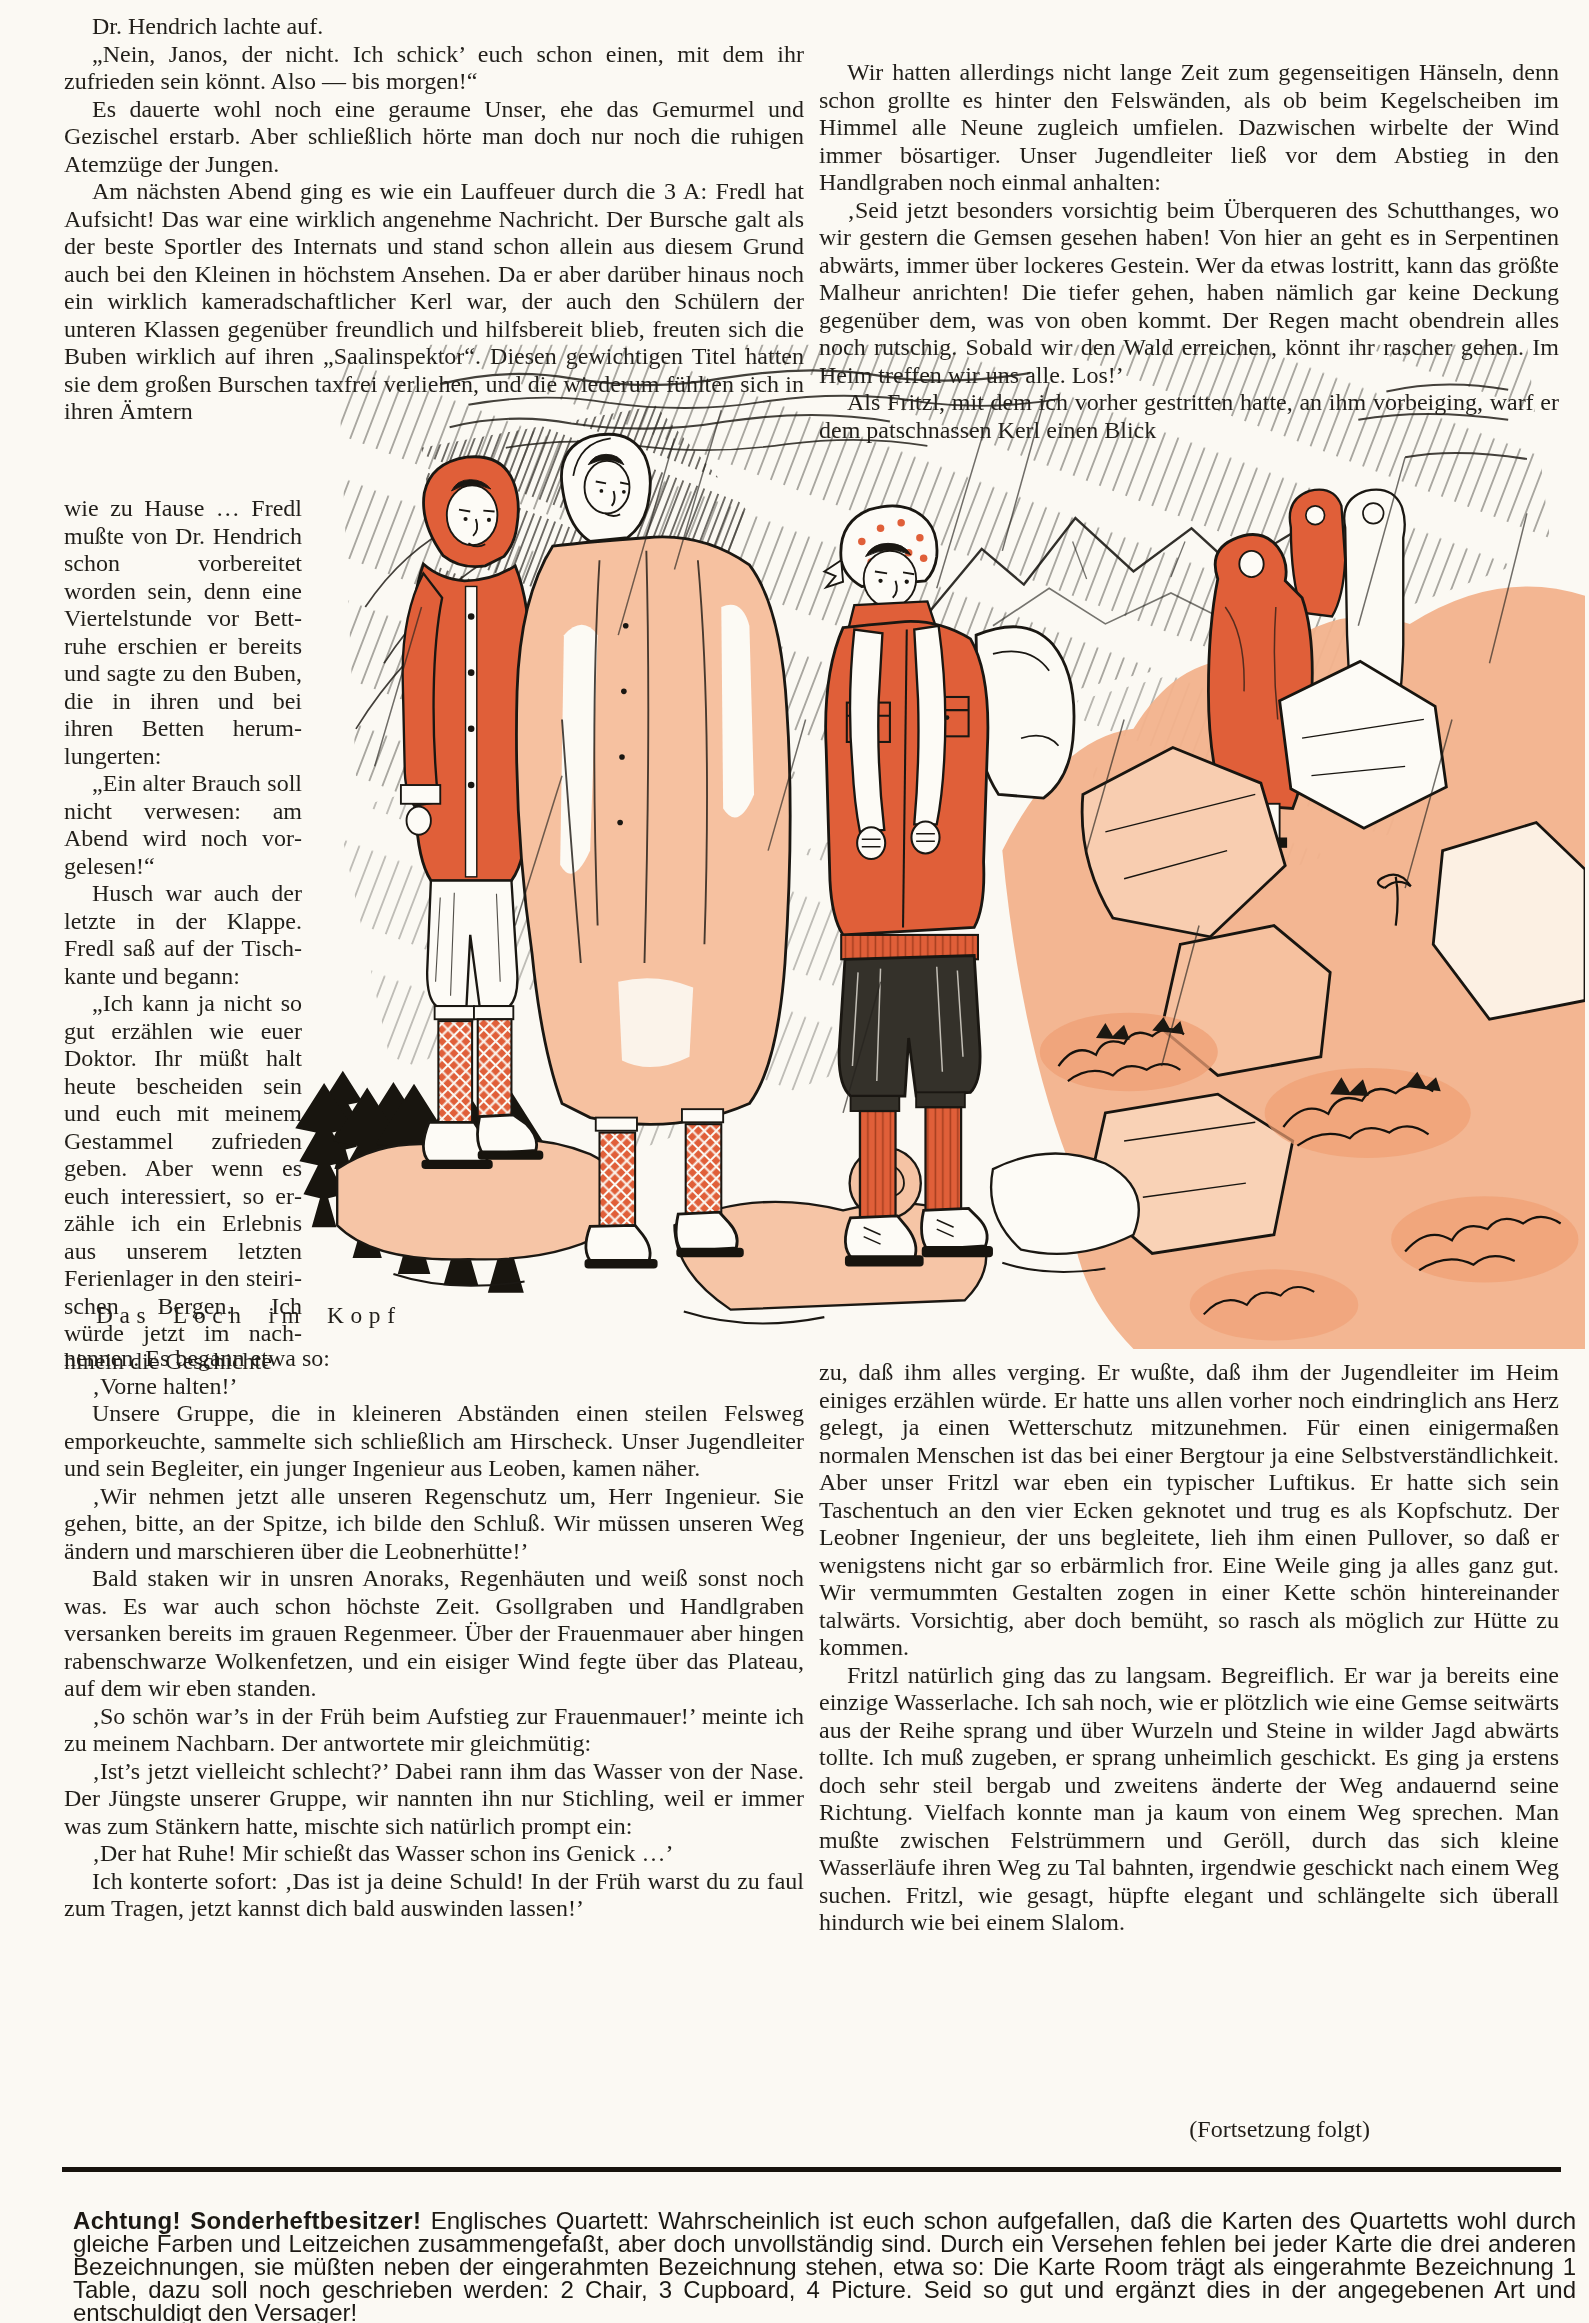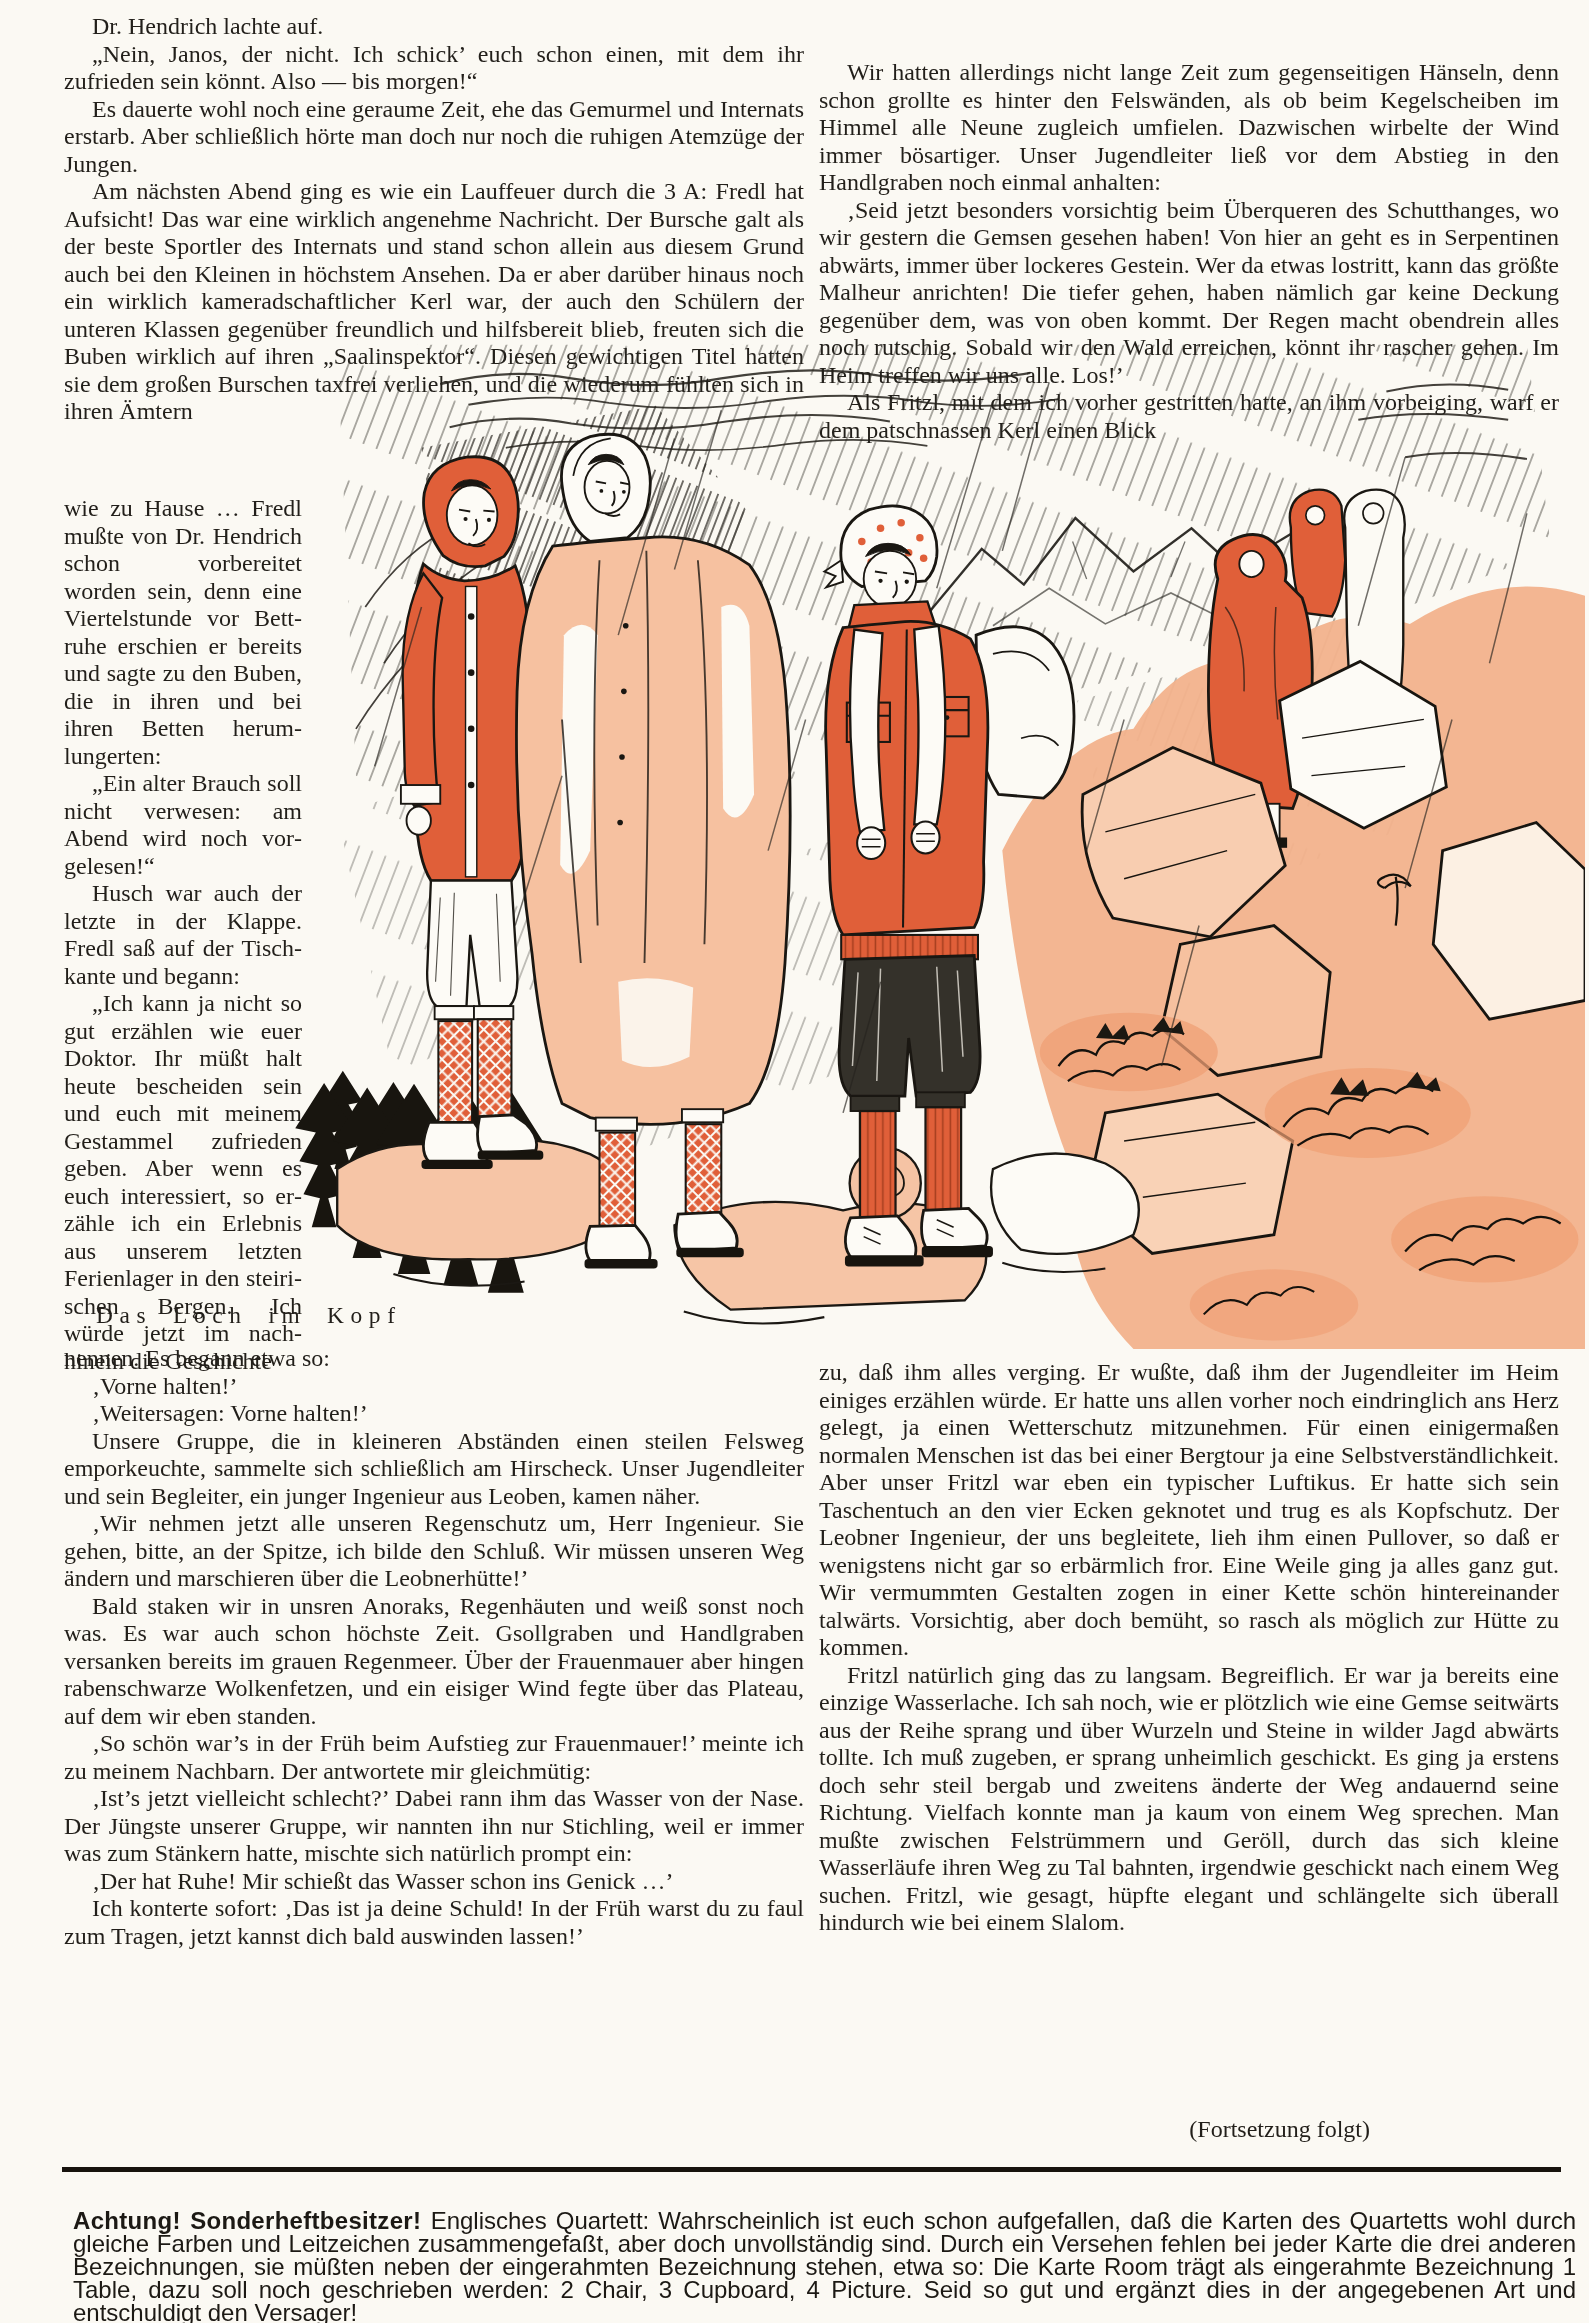--- a/index.html
+++ b/index.html
@@ -49,37 +49,36 @@
   }
 </style>
 </head>
 <body>
 
 <div class="page">
 
   <div id="left-top" class="col-text">
       <p class="para ind">Dr. Hendrich lachte auf.</p>
       <p class="para ind">„Nein, Janos, der nicht. Ich schick’ euch schon einen, mit dem ihr zufrieden sein könnt. Also — bis morgen!“</p>
-      <p class="para ind">Es dauerte wohl noch eine geraume Zeit, ehe das Gemurmel und Internats erstarb. Aber schließlich hörte man doch nur noch die ruhigen Atemzüge der Jungen.</p>
+      <p class="para ind">Es dauerte wohl noch eine geraume Unser, ehe das Gemurmel und Gezischel erstarb. Aber schließlich hörte man doch nur noch die ruhigen Atemzüge der Jungen.</p>
       <p class="para ind">Am nächsten Abend ging es wie ein Lauffeuer durch die 3 A: Fredl hat Aufsicht! Das war eine wirklich angenehme Nachricht. Der Bursche galt als der beste Sportler des Internats und stand schon allein aus diesem Grund auch bei den Kleinen in höchstem Ansehen. Da er aber darüber hinaus noch ein wirklich kameradschaftlicher Kerl war, der auch den Schülern der unteren Klassen gegenüber freundlich und hilfsbereit blieb, freuten sich die Buben wirklich auf ihren „Saalinspektor“. Diesen gewichtigen Titel hatten sie dem großen Burschen taxfrei verliehen, und die wiederum fühlten sich in ihren Ämtern</p>
     </div>
 
   <div id="narrow-col" class="col-text">
       <p class="para">wie zu Hause … Fredl mußte von Dr. Hendrich schon vor­be­reitet worden sein, denn eine Viertel­stunde vor Bett­ruhe er­schien er bereits und sagte zu den Buben, die in ihren und bei ihren Betten herum­lungerten:</p>
       <p class="para ind">„Ein alter Brauch soll nicht ver­wesen: am Abend wird noch vor­gelesen!“</p>
       <p class="para ind">Husch war auch der letzte in der Klappe. Fredl saß auf der Tisch­kante und begann:</p>
       <p class="para ind">„Ich kann ja nicht so gut er­zählen wie euer Doktor. Ihr müßt halt heute be­scheiden sein und euch mit meinem Ge­stam­mel zu­frieden geben. Aber wenn es euch inter­es­siert, so er­zähle ich ein Er­leb­nis aus unserem letzten Ferien­lager in den steiri­schen Bergen. Ich würde jetzt im nach­hinein die Geschichte</p>
     </div>
 
   <div id="story-heading">Das Loch im Kopf</div>
 
   <div id="left-bottom" class="col-text">
       <p class="para">nennen. Es begann etwa so:</p>
       <p class="para ind">‚Vorne halten!’</p>
-      <p class="para ind">‚Weitersagen: Vorne halten!’</p>
       <p class="para ind">Unsere Gruppe, die in kleineren Abständen einen steilen Felsweg emporkeuchte, sammelte sich schließlich am Hirscheck. Unser Jugendleiter und sein Begleiter, ein junger Ingenieur aus Leoben, kamen näher.</p>
       <p class="para ind">‚Wir nehmen jetzt alle unseren Regenschutz um, Herr Ingenieur. Sie gehen, bitte, an der Spitze, ich bilde den Schluß. Wir müssen unseren Weg ändern und marschieren über die Leobnerhütte!’</p>
       <p class="para ind">Bald staken wir in unsren Anoraks, Regenhäuten und weiß sonst noch was. Es war auch schon höchste Zeit. Gsollgraben und Handlgraben versanken bereits im grauen Regenmeer. Über der Frauenmauer aber hingen rabenschwarze Wolkenfetzen, und ein eisiger Wind fegte über das Plateau, auf dem wir eben standen.</p>
       <p class="para ind">‚So schön war’s in der Früh beim Aufstieg zur Frauenmauer!’ meinte ich zu meinem Nachbarn. Der antwortete mir gleichmütig:</p>
       <p class="para ind">‚Ist’s jetzt vielleicht schlecht?’ Dabei rann ihm das Wasser von der Nase. Der Jüngste unserer Gruppe, wir nannten ihn nur Stichling, weil er immer was zum Stänkern hatte, mischte sich natürlich prompt ein:</p>
       <p class="para ind">‚Der hat Ruhe! Mir schießt das Wasser schon ins Genick …’</p>
       <p class="para ind">Ich konterte sofort: ‚Das ist ja deine Schuld! In der Früh warst du zu faul zum Tragen, jetzt kannst dich bald auswinden lassen!’</p>
     </div>
 
   <div id="right-top" class="col-text">

